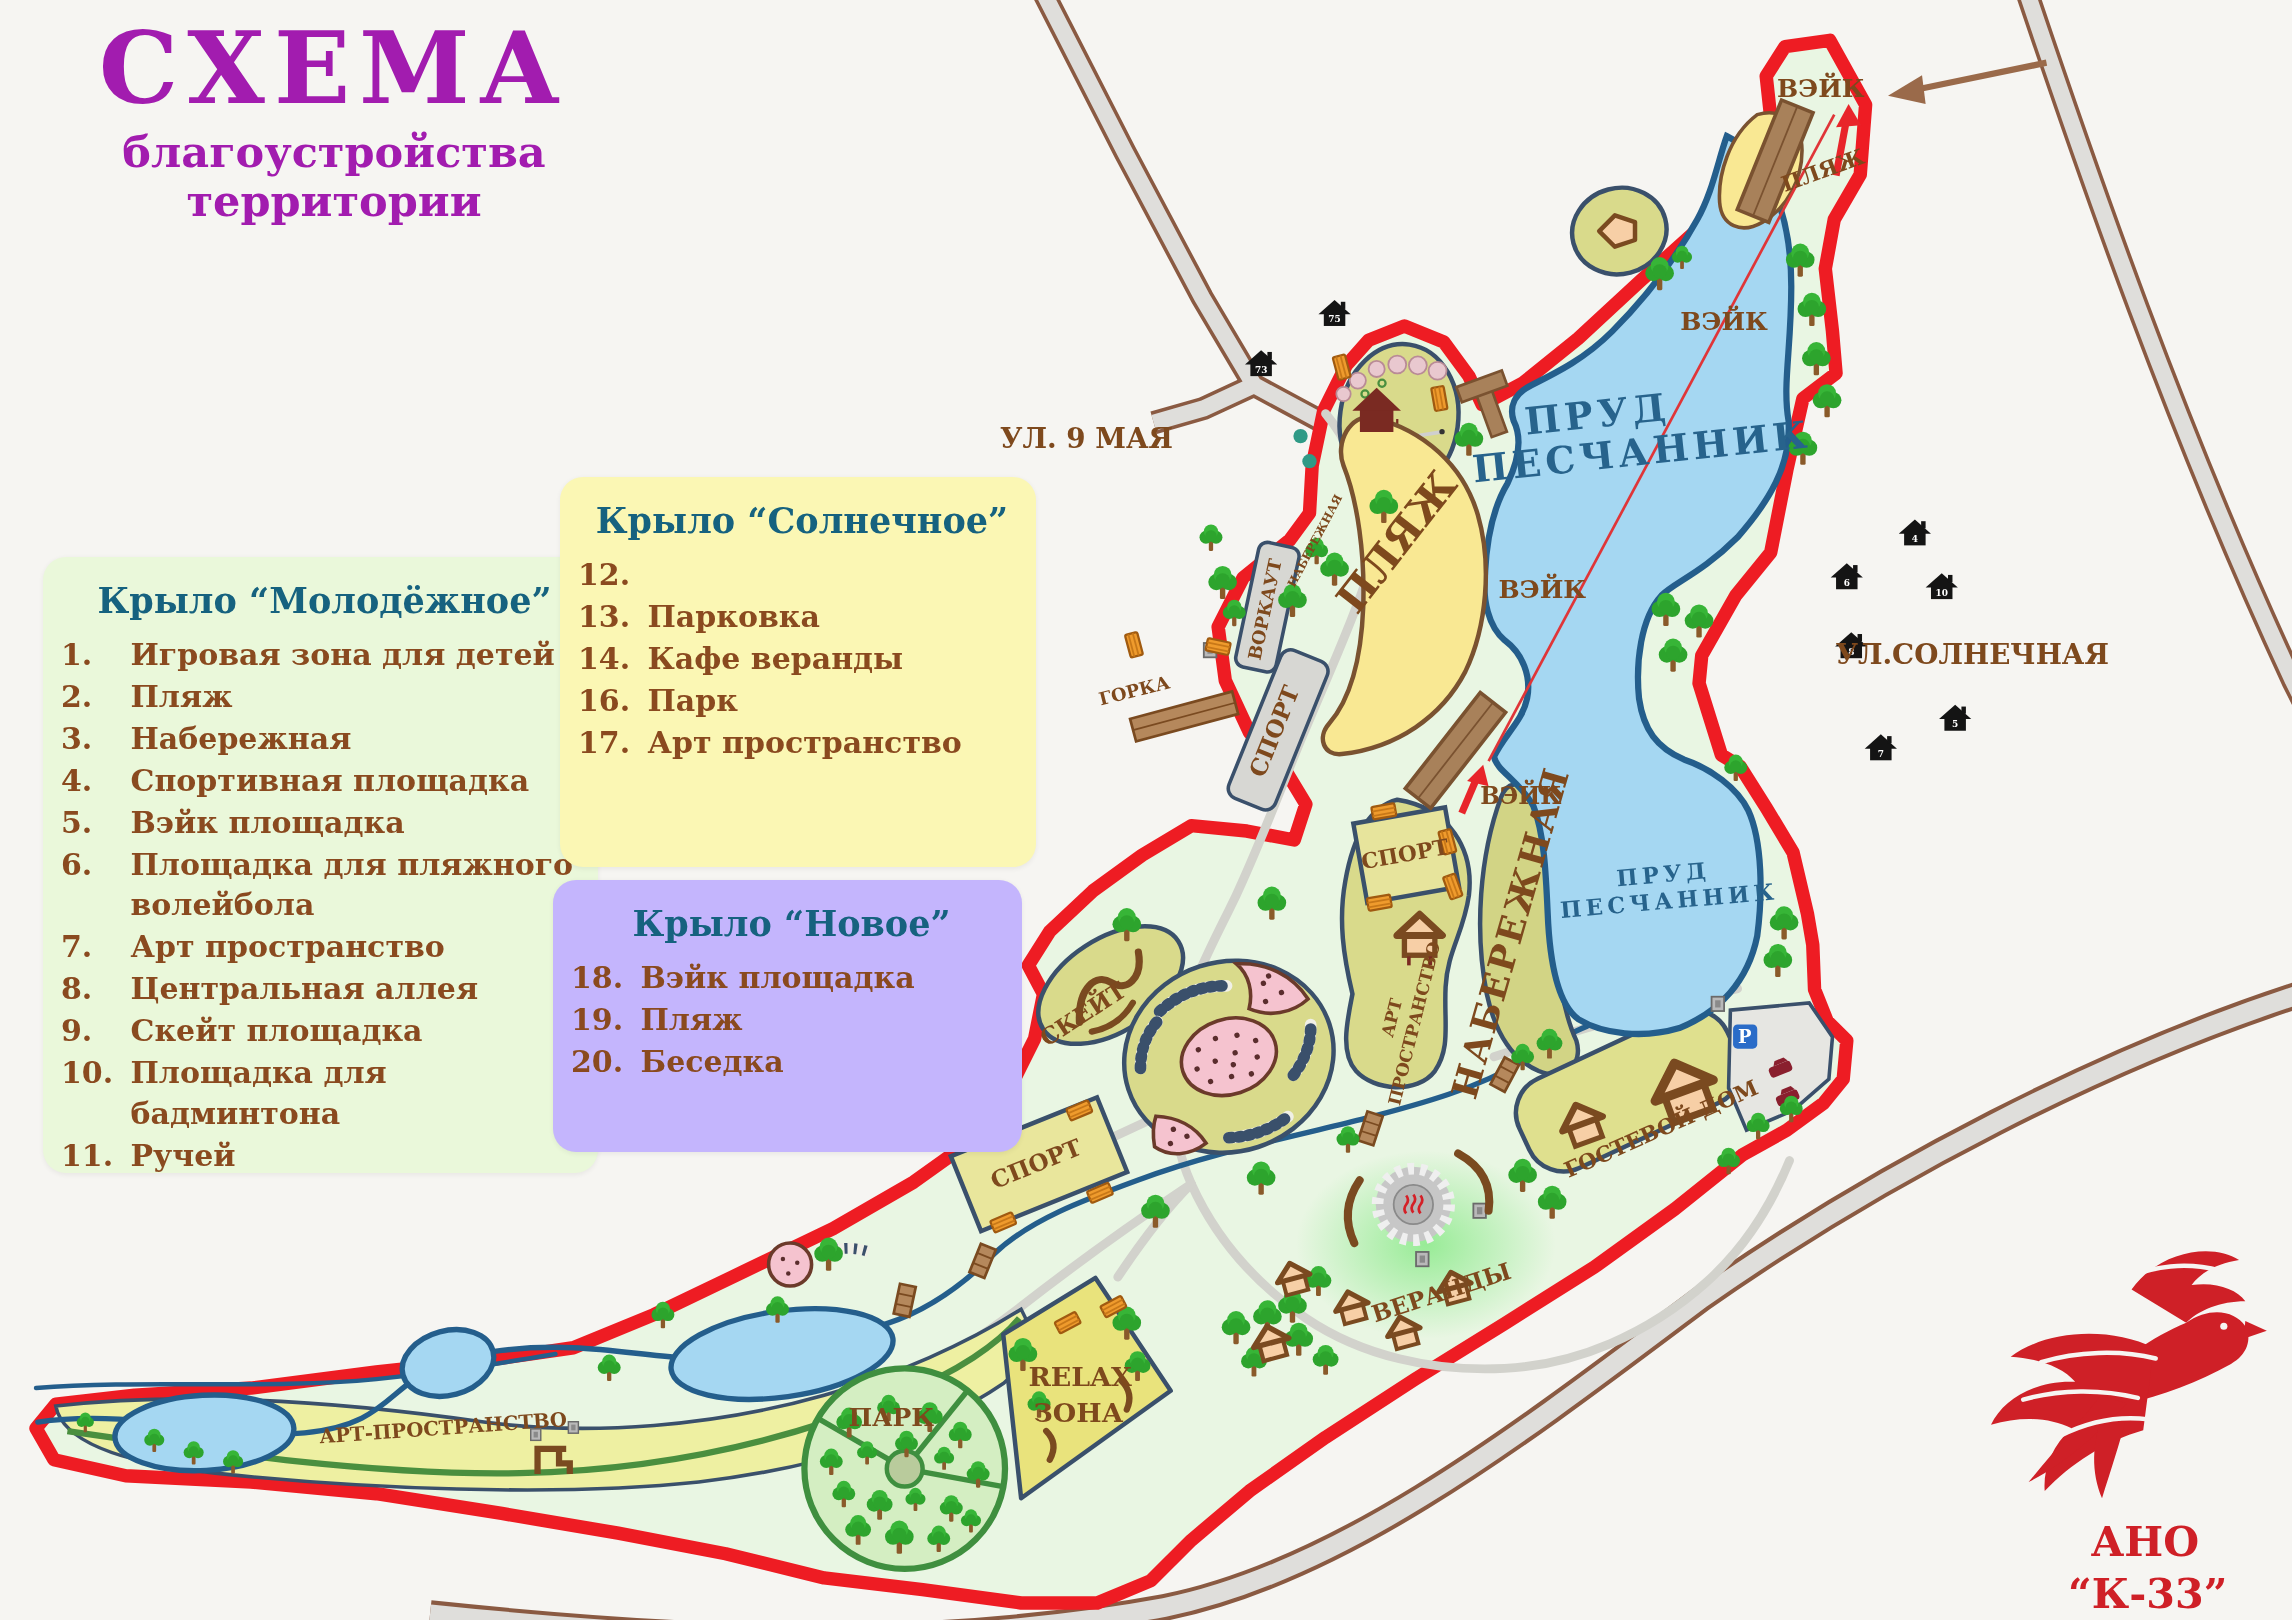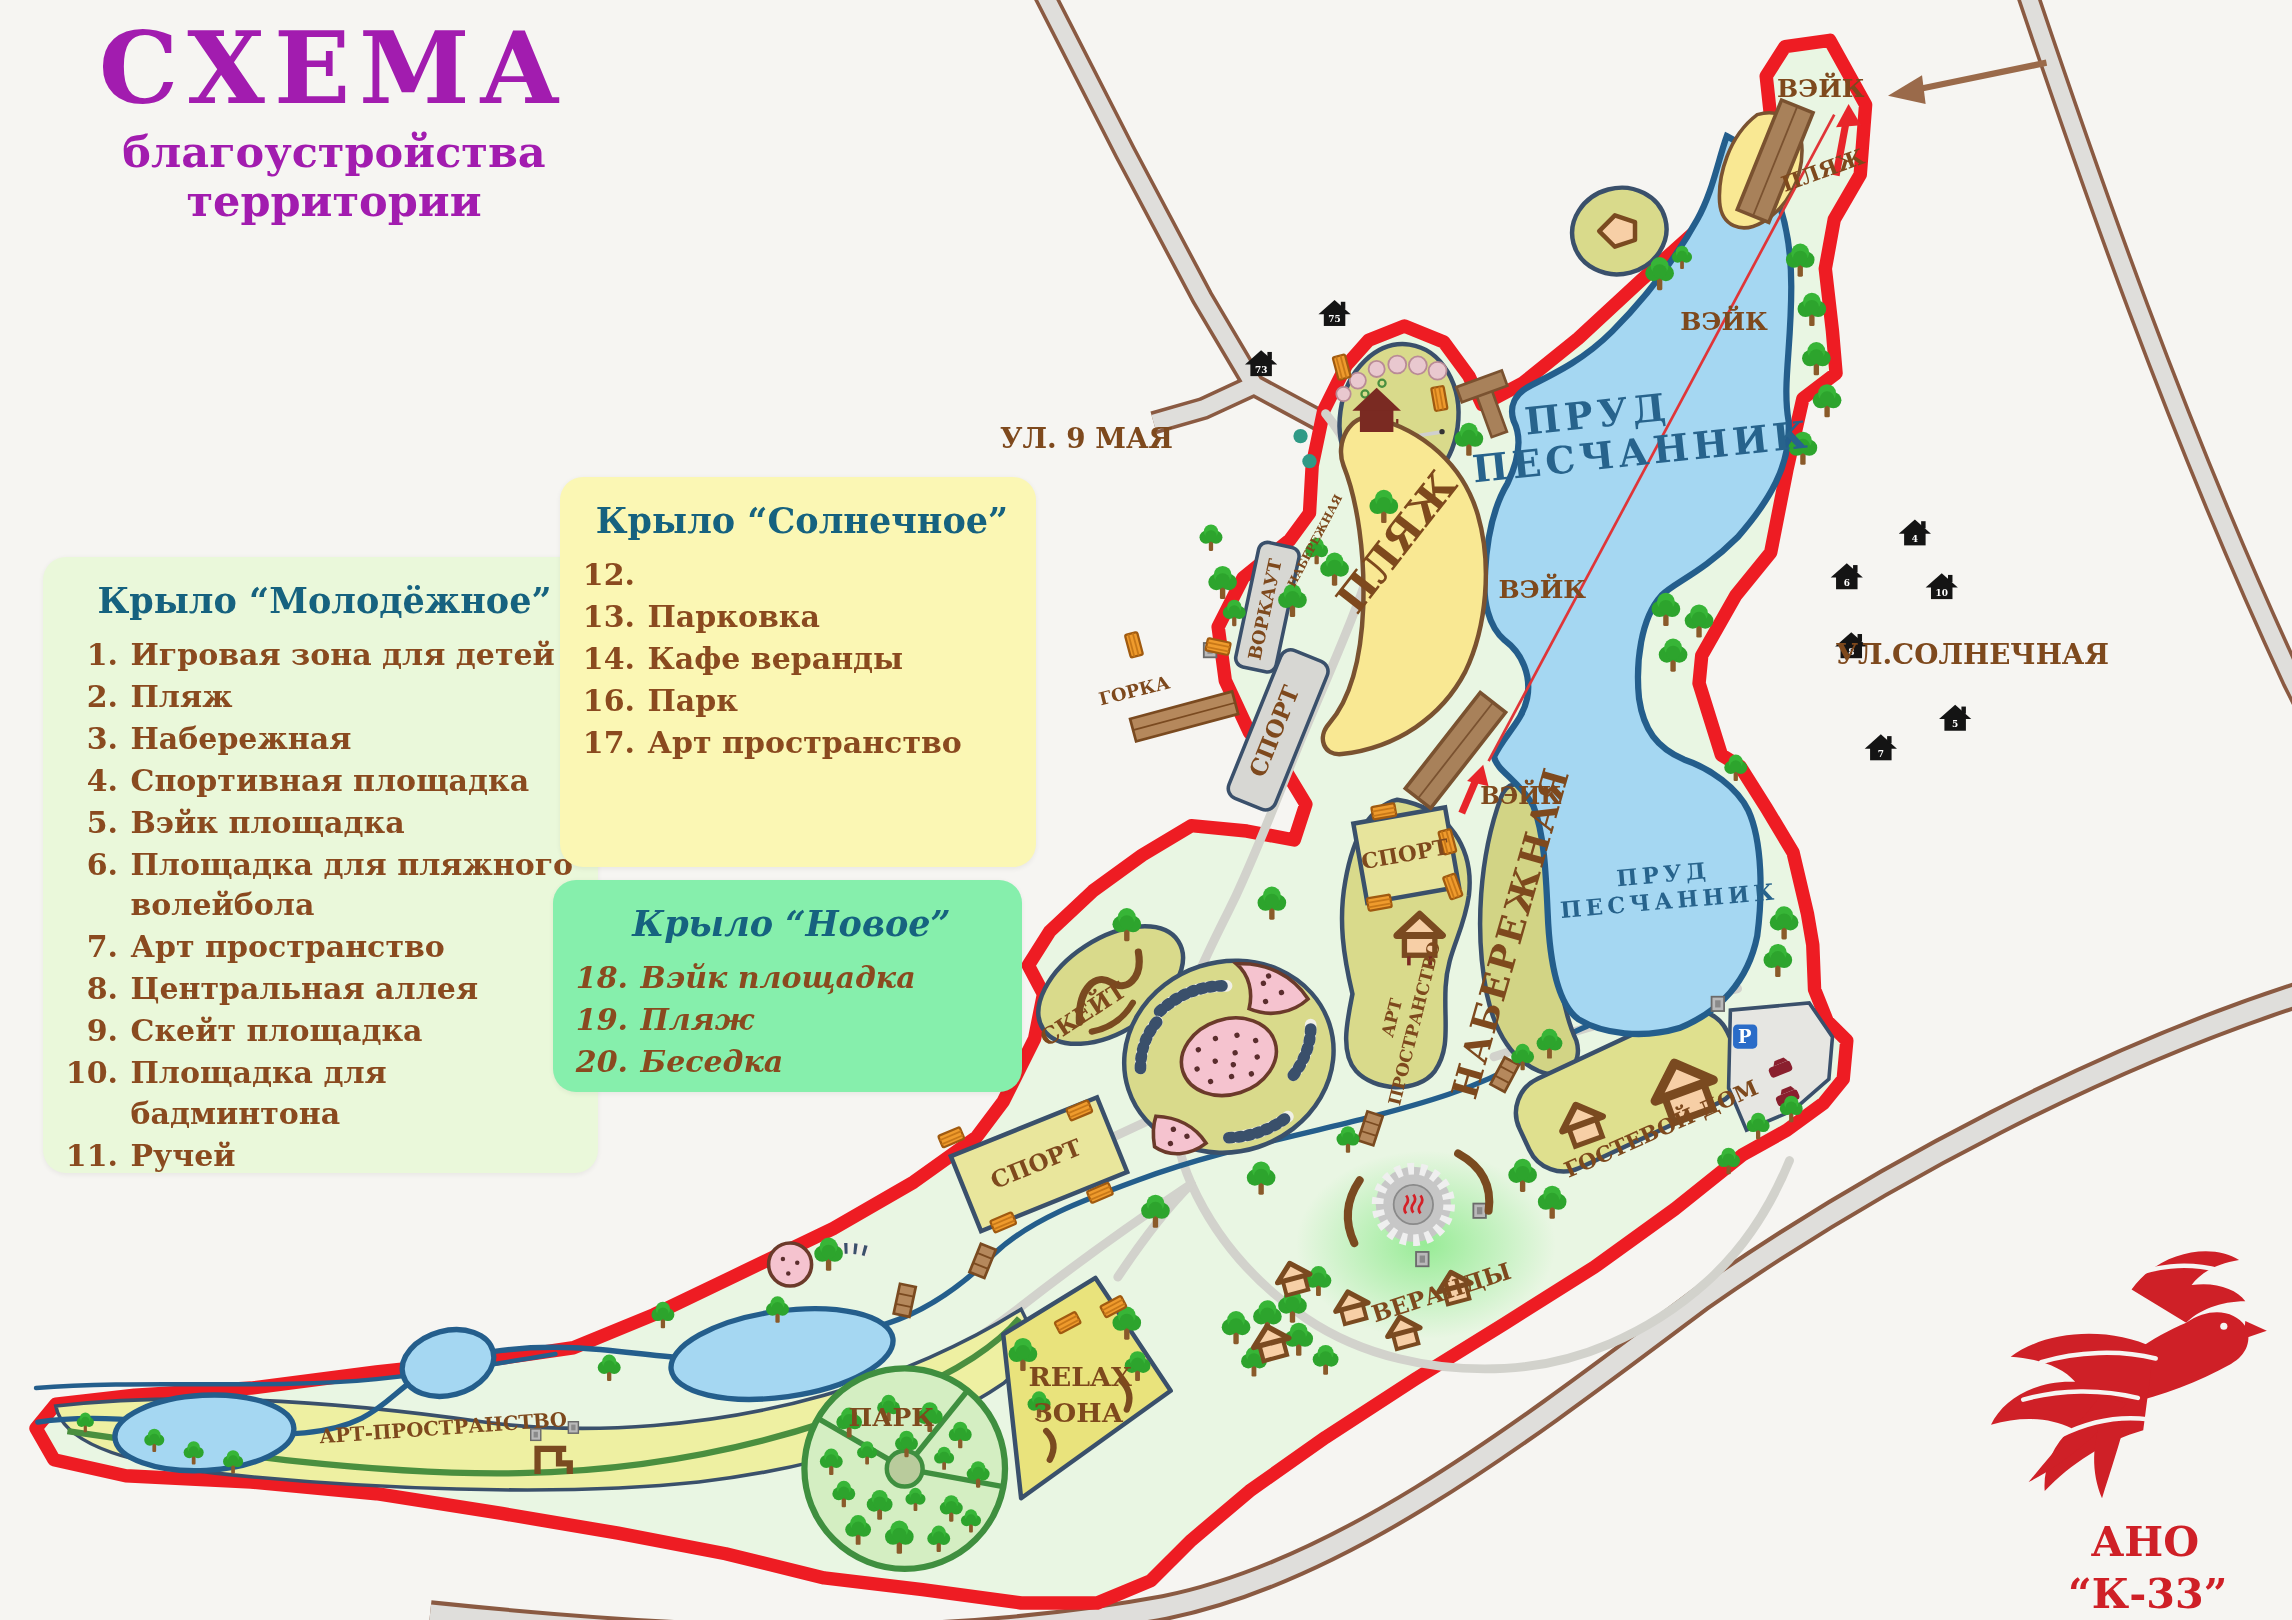--- a/index.html
+++ b/index.html
@@ -7,24 +7,24 @@
          font-family:"DejaVu Serif",serif;background:#f6f5f2;}
   #map{position:absolute;left:0;top:0;}
   .hdr{position:absolute;left:25px;top:12.5px;width:618px;text-align:center;color:#a21caf;}
   .hdr .t1{font-size:100px;font-weight:700;letter-spacing:9px;line-height:1.1;}
   .hdr .t2{font-size:43px;font-weight:700;margin-top:5.4px;line-height:1.15;text-align:center;}
   .hdr .t3{font-size:43px;font-weight:700;margin-top:3.6px;line-height:1.15;}
   .wing{position:absolute;border-radius:23px;padding:23px 10px 18px 18px;box-sizing:border-box;
         box-shadow:0 1.8px 5.4px rgba(0,0,0,.06);}
   .wing-green{left:43px;top:557px;width:555px;height:616px;background:#eaf8da;}
   .wing-yellow{left:560px;top:477px;width:476px;height:390px;background:#fbf7b4;}
-  .wing-blue{left:553px;top:880px;width:469px;height:212px;background:#86efac;font-style:italic;}
+  .wing-blue{left:553px;top:880px;width:469px;height:272px;background:#c4b5fd;}
   .wing-title{font-size:35px;font-weight:700;color:#16627f;text-align:center;margin-bottom:14.3px;}
   .item{display:flex;font-size:30px;font-weight:700;color:#8a4a1f;line-height:1.34;margin:1.8px 0;}
-  .item .num{width:57px;text-align:right;margin-right:12.5px;flex:none;}
+  .item .num{width:57px;text-align:left;margin-right:12.5px;flex:none;}
   svg text{font-family:"DejaVu Serif",serif;font-weight:700;}
   .lbl{fill:#7e491d;}
   .pond-lbl{fill:#27638c;letter-spacing:5px;}
 </style>
 </head>
 <body>
 
 <div id="stage">
 
 <svg id="map" width="2293" height="1620" viewBox="0 0 2560 1809">

